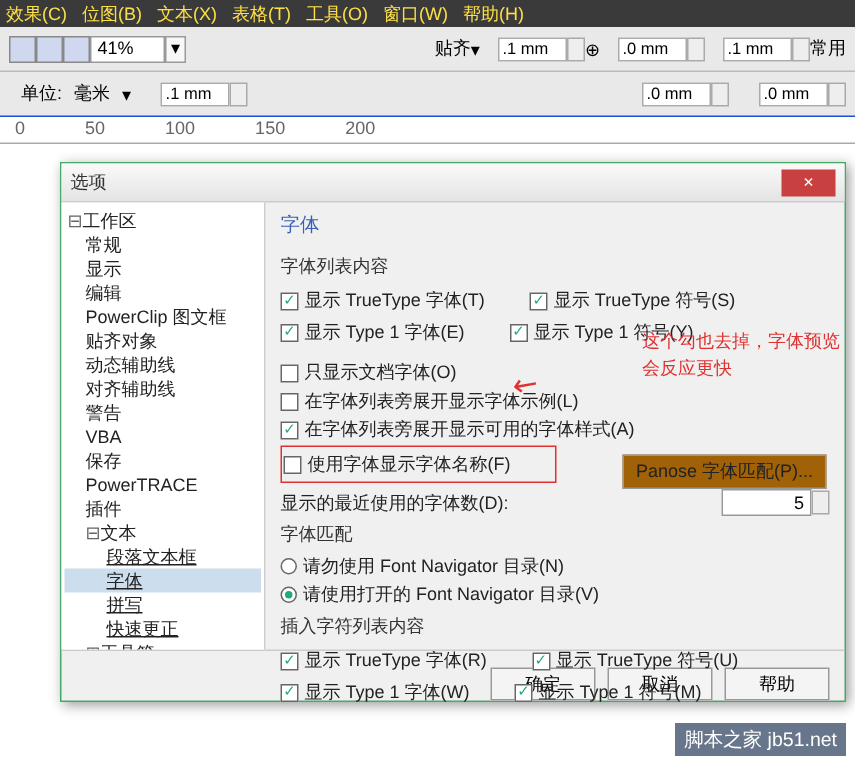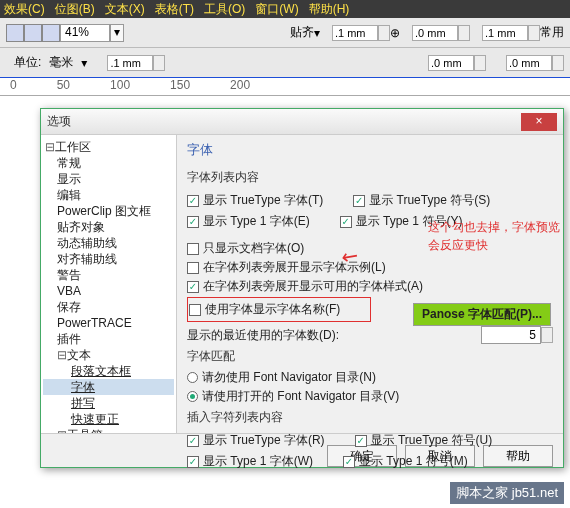--- a/index.html
+++ b/index.html
@@ -32,21 +32,21 @@
 .pane h3 { color: #3a60b0; font-weight: normal; margin: 0 0 10px; font-size: 13px; }
 .group-lbl { color: #333; margin: 4px 0; }
 .row { display: flex; gap: 30px; }
 .ck { display: flex; align-items: center; gap: 4px; margin: 2px 0; }
 .ck .box { width: 12px; height: 12px; border: 1px solid #666; background: #fff; text-align: center; line-height: 10px; font-size: 10px; color: #2a7; }
 .ck .rb { width: 11px; height: 11px; border: 1px solid #666; border-radius: 50%; background: #fff; display: inline-flex; align-items: center; justify-content: center; }
 .ck .rb.on::after { content: ""; width: 5px; height: 5px; background: #2a7; border-radius: 50%; }
 .redbox { border: 1.5px solid #e03030; padding: 1px 30px 1px 1px; display: inline-block; }
 .spinner { display: inline-flex; align-items: center; }
 .spinner input { width: 60px; height: 18px; border: 1px solid #999; text-align: right; padding-right: 4px; }
-.pbtn { border: 1px solid #999; background: #84cc16; padding: 2px 8px; position: absolute; right: 12px; top: 168px; font-weight: bold; }
+.pbtn { border: 1px solid #999; background: #a16207; padding: 2px 8px; position: absolute; right: 12px; top: 168px; }
 .btns { height: 34px; border-top: 1px solid #ccc; display: flex; justify-content: flex-end; align-items: flex-end; gap: 8px; padding-right: 10px; }
 .btns button { width: 70px; height: 22px; border: 1px solid #999; background: #f4f4f4; }
 .anno { position: absolute; right: 10px; top: 218px; color: #e03030; font-size: 13px; line-height: 18px; text-align: left; }
 .arrow { position: absolute; left: 342px; top: 244px; color: #e03030; font-size: 20px; transform: rotate(35deg); }
 .wm { position: absolute; right: 6px; bottom: 4px; color: #fff; background: rgba(40,60,90,.7); padding: 2px 6px; font-size: 13px; }
 </style>
 </head>
 <body>
 
 <div class="menubar">

